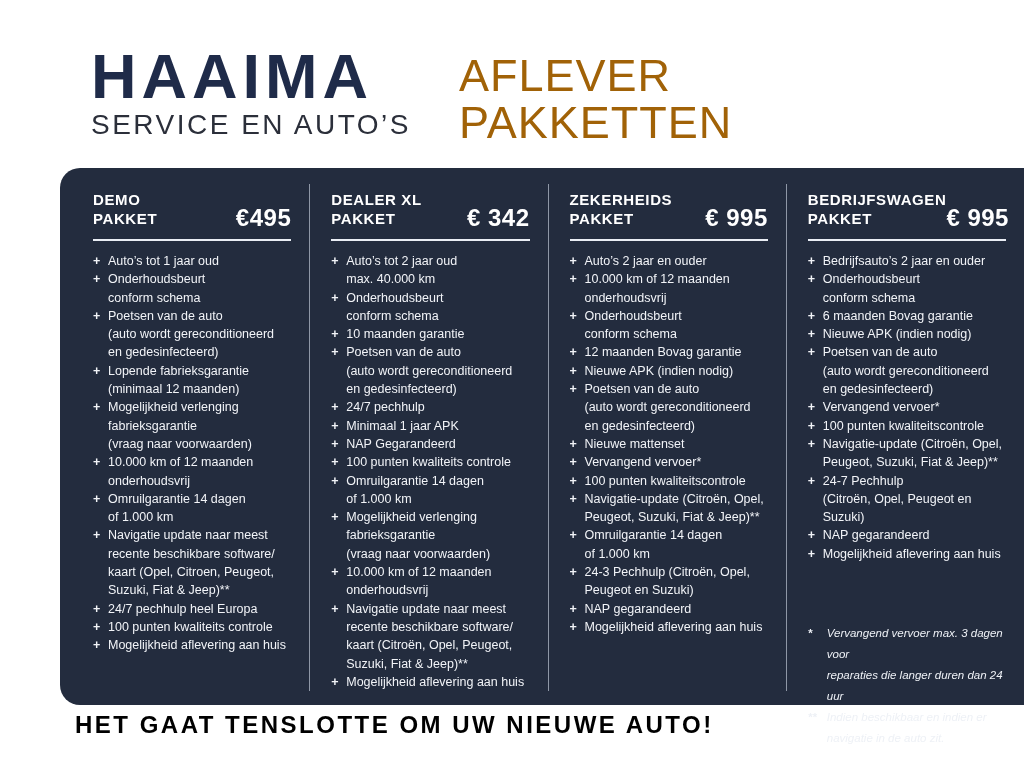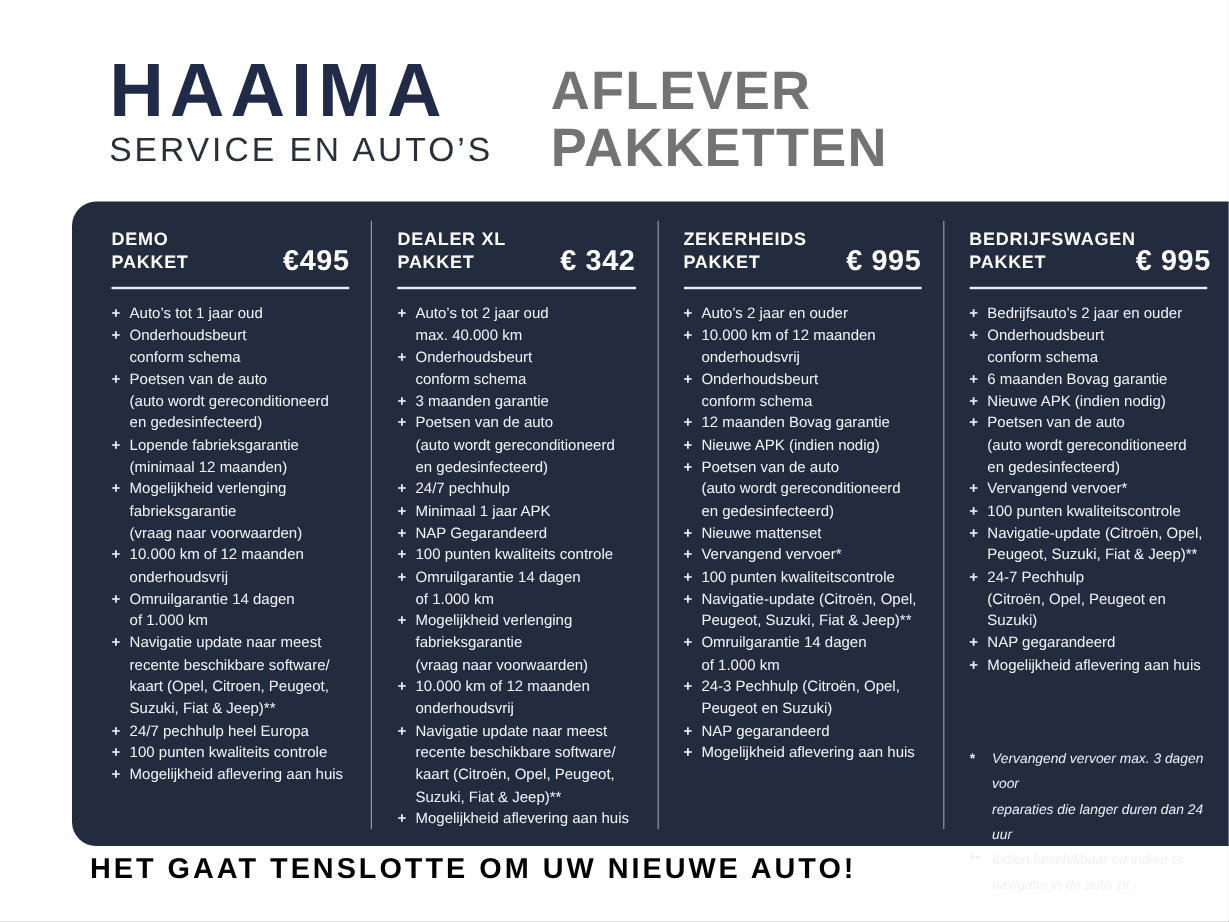--- a/index.html
+++ b/index.html
@@ -36,23 +36,23 @@
     color: #2b2f3a;
     margin-top: 3px;
     font-weight: normal;
   }
   .title-block {
     position: absolute;
     left: 459px;
     top: 52px;
     font-size: 45px;
     line-height: 47px;
-    font-weight: bold;
+    font-weight: normal;
     letter-spacing: 1px;
-    color: #737373;
+    color: #a16207;
   }
 
   
   .panel {
     position: absolute;
     left: 60px;
     top: 168px;
     width: 964px;
     height: 537px;
     background: #232c3e;
@@ -252,21 +252,21 @@
         </div>
 
         <div class="feat">
           <span class="plus">+</span>
           <span class="txt">Onderhoudsbeurt
 conform schema</span>
         </div>
 
         <div class="feat">
           <span class="plus">+</span>
-          <span class="txt">3 maanden garantie</span>
+          <span class="txt">10 maanden garantie</span>
         </div>
 
         <div class="feat">
           <span class="plus">+</span>
           <span class="txt">Poetsen van de auto
 (auto wordt gereconditioneerd
 en gedesinfecteerd)</span>
         </div>
 
         <div class="feat">

